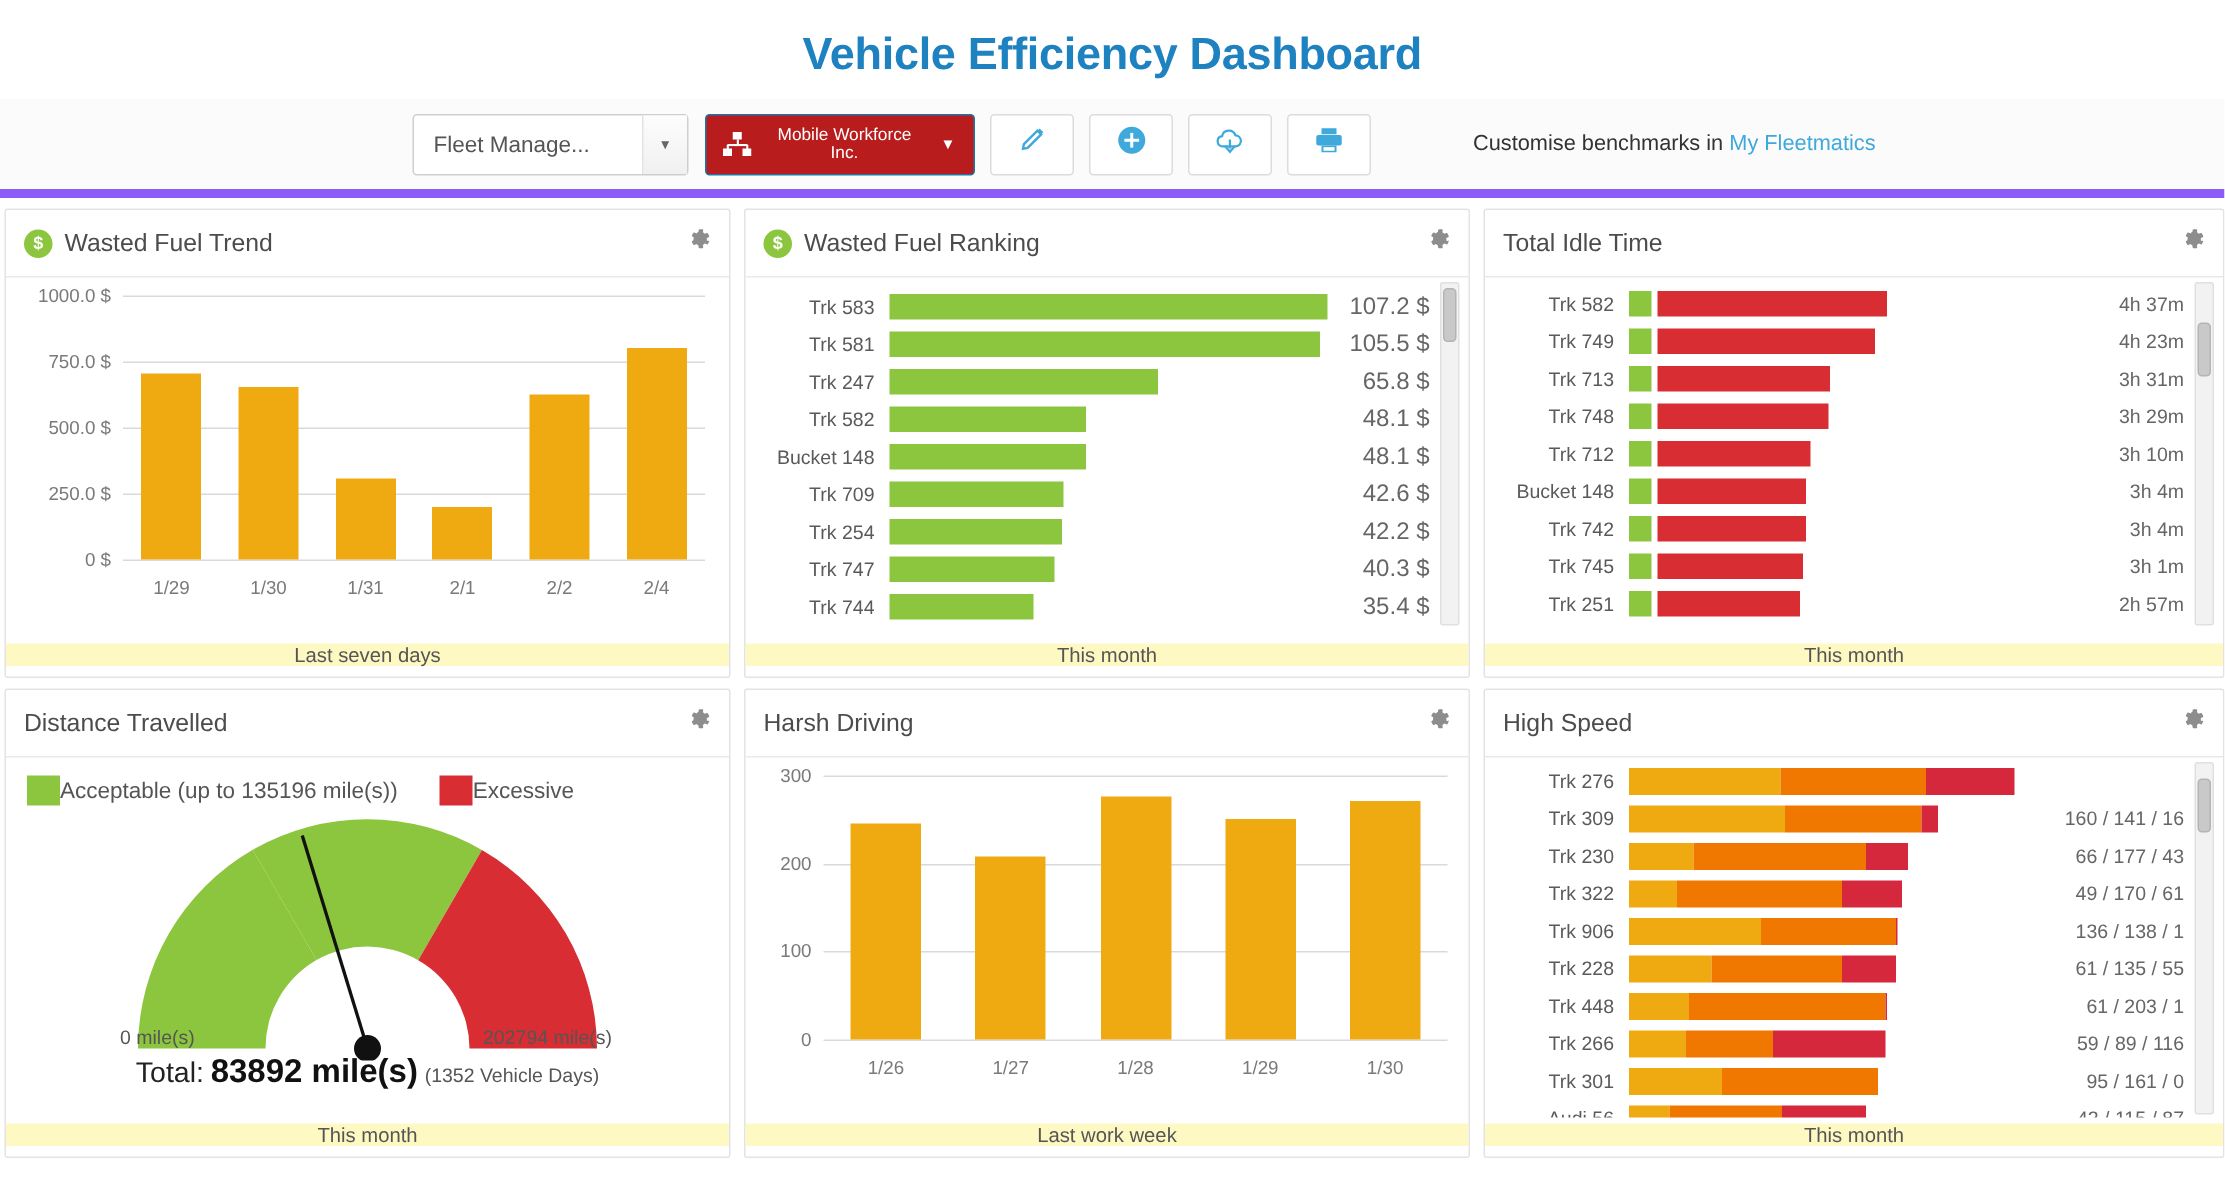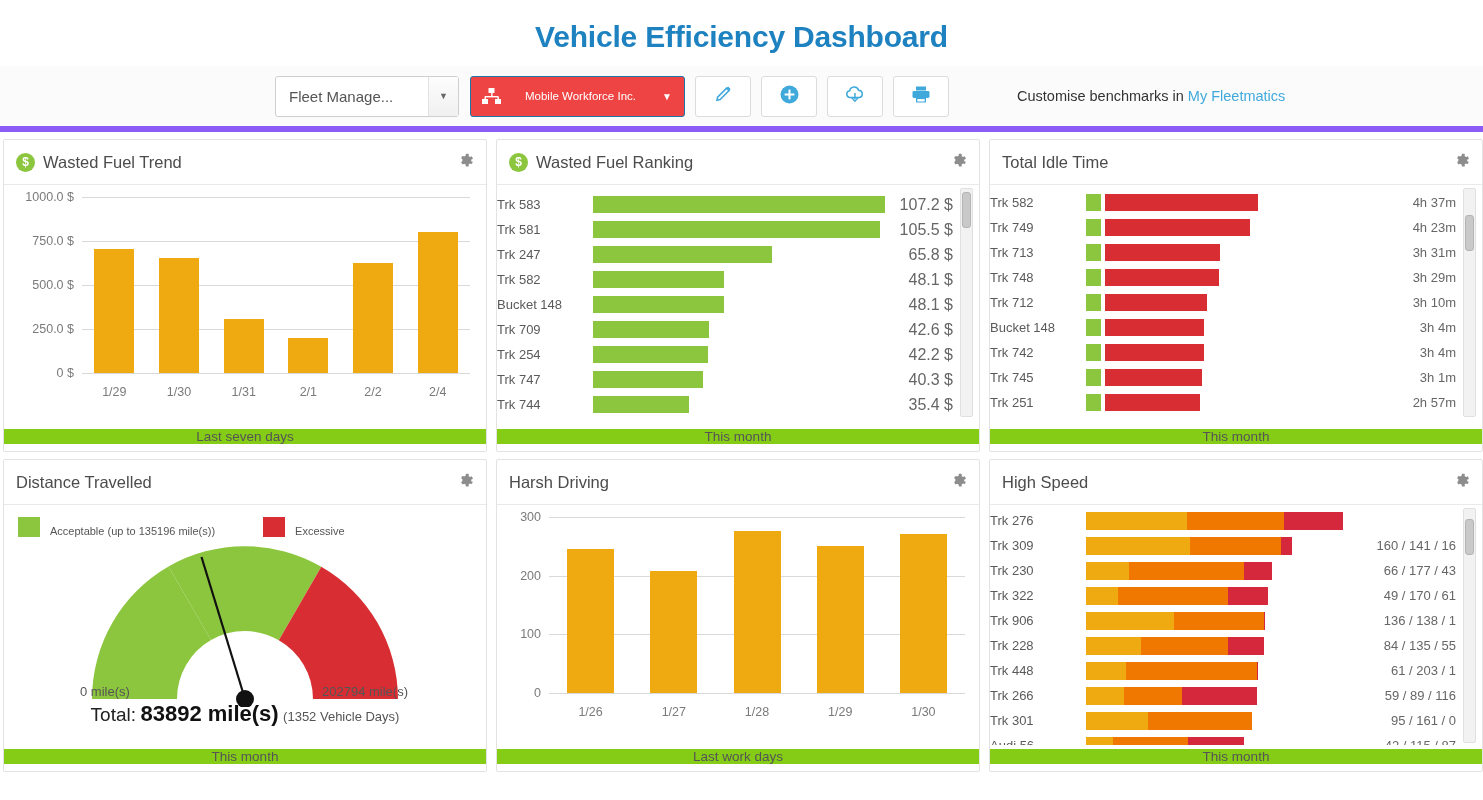--- a/index.html
+++ b/index.html
@@ -43,23 +43,23 @@
     white-space: nowrap; overflow: hidden;
   }
   .fleet-select .fs-arrow {
     width: 30px; height: 100%;
     border-left: 1px solid #e2e2e2;
     background: linear-gradient(#fdfdfd,#f0f0f0);
     display: flex; align-items: center; justify-content: center;
     color: #666; font-size: 9px;
   }
   .company-btn {
-    width: 215px; height: 41px;
+    width: 180px; height: 41px;
     margin-left: 11px;
-    background: #ef4444;
+    background: #b91c1c;
     border: 1px solid #1e76a8;
     border-radius: 3px;
     display: flex; align-items: center;
     color: #fff; font-size: 11.5px;
   }
   .company-btn .cb-icon { width: 40px; display:flex; align-items:center; justify-content:center; }
   .company-btn .cb-label { flex: 1; text-align: center; }
   .company-btn .cb-arrow { width: 34px; text-align:center; font-size: 10px; }
 
   .icon-btn {
@@ -107,21 +107,21 @@
     width: 19px; height: 19px; border-radius: 50%;
     background: #8CC63E; color:#fff;
     font-size: 12px; font-weight: bold;
     display:flex; align-items:center; justify-content:center;
     flex: 0 0 auto;
   }
   .gear { color: #8d8d8d; }
   .panel-footer {
     position: absolute; bottom: 7px; left: 0; right: 0;
     text-align: center; font-size: 13.5px; color: #555;
-    background: #84cc16;
+    background: #fef9c3;
   }
 
   
   .colchart { position: relative; height: 228px; padding: 8px 14px 0 14px; }
   .colchart .plot { position: absolute; left: 78px; right: 16px; top: 12px; bottom: 40px; }
   .gridline { position: absolute; left: 0; right: 0; height: 1px; background: #d9d9d9; }
   .ytick {
     position: absolute; right: calc(100% + 8px);
     transform: translateY(-50%);
     font-size: 12.5px; color: #7a7a7a; white-space: nowrap;
@@ -144,21 +144,21 @@
   }
   .rank-scroll-thumb {
     position: absolute; top: 3px; left: 1px; width: 9px; height: 36px;
     background: #c9c9c9; border: 1px solid #b4b4b4; border-radius: 3px;
   }
   .rank-row {
     display: flex; align-items: center; height: 25px;
     padding: 0 26px 0 0;
   }
   .rank-label {
-    width: 96px; text-align: left; padding-right: 10px;
+    width: 96px; text-align: right; padding-right: 10px;
     font-size: 13px; color: #5a5a5a; white-space: nowrap;
   }
   .rank-track { flex: 1; position: relative; height: 17px; }
   .rank-fill { position: absolute; left: 0; top: 0; height: 17px; background: #8CC63E; }
   .rank-val {
     width: 68px; text-align: right; font-size: 16px; color: #666; white-space: nowrap;
   }
 
   
   .idle-seg-a { position: absolute; left: 0; top: 0; height: 17px; width: 15px; background: #8CC63E; }
@@ -171,22 +171,22 @@
   .hs-b { position: absolute; top: 0; height: 18px; background: #F07800; }
   .hs-c { position: absolute; top: 0; height: 18px; background: #D6283C; }
   .hs-val {
     position: relative; width: 104px; text-align: right; font-size: 13px;
     color: #666; white-space: nowrap; z-index: 3;
   }
   .hs-val.onbar { color: #fff; }
 
   
   .legend {
-    display: flex; align-items: flex-end; gap: 10px;
-    padding: 12px 0 0 14px; font-size: 11px; color: #555;
+    display: flex; align-items: center; 
+    padding: 12px 0 0 14px; font-size: 15px; color: #555;
   }
   .sw { width: 22px; height: 20px; display: inline-block; }
   .sw.green { background: #8CC63E; }
   .sw.red { background: #D82E33; }
   .legend .gap { width: 28px; }
   .gauge-wrap { position: relative; height: 200px; margin-top: 2px; }
   .gauge-svg { display: block; margin: 0 auto; }
   .gauge-min {
     position: absolute; left: 76px; bottom: 40px; font-size: 13px; color: #555;
   }
@@ -603,21 +603,21 @@
             <div class="bar" style="height:83.3%;width:47px"></div>
             <span class="xlab">1/29</span>
           </div>
           <div class="bar-wrap">
             <div class="bar" style="height:90.4%;width:47px"></div>
             <span class="xlab">1/30</span>
           </div>
         </div>
       </div>
     </div>
-    <div class="panel-footer">Last work days</div>
+    <div class="panel-footer">Last work week</div>
   </div>
 
   <div class="panel">
     <div class="panel-head">
       <div class="panel-title">
         <span>High Speed</span>
       </div>
       <span class="gear">
         <svg width="17" height="17" viewBox="0 0 17 17">
             <path fill="#8d8d8d" d="M8.5 5.3a3.2 3.2 0 100 6.4 3.2 3.2 0 000-6.4zm0 4.9a1.7 1.7 0 110-3.4 1.7 1.7 0 010 3.4zM15.5 9.9l-1.3-.6a5.8 5.8 0 000-1.6l1.3-.6a.6.6 0 00.3-.8l-.8-1.6a.6.6 0 00-.8-.3l-1.3.5a5.9 5.9 0 00-1.3-1l.2-1.4a.6.6 0 00-.5-.7H9.4a.6.6 0 00-.6.5l-.2 1.4c-.5.2-.9.5-1.3.9l-1.3-.6a.6.6 0 00-.8.3l-.9 1.5a.6.6 0 00.2.8l1.2.8a5.9 5.9 0 000 1.5l-1.2.8a.6.6 0 00-.2.8l.9 1.5a.6.6 0 00.8.3l1.3-.6c.4.4.8.7 1.3.9l.2 1.4a.6.6 0 00.6.5h1.9a.6.6 0 00.5-.7l-.2-1.4c.5-.2.9-.6 1.3-1l1.3.5a.6.6 0 00.8-.3l.8-1.6a.6.6 0 00-.3-.8z"></path>
@@ -671,21 +671,21 @@
         </span>
         <span class="hs-val">136 / 138 / 1</span>
       </div>
       <div class="rank-row">
         <span class="rank-label">Trk 228</span>
         <span class="hs-track">
           <span class="hs-a" style="width:20.5%"></span>
           <span class="hs-b" style="left:20.5%;width:32.9%"></span>
           <span class="hs-c" style="left:53.4%;width:13.4%"></span>
         </span>
-        <span class="hs-val">84 / 135 / 55</span>
+        <span class="hs-val">61 / 135 / 55</span>
       </div>
       <div class="rank-row">
         <span class="rank-label">Trk 448</span>
         <span class="hs-track">
           <span class="hs-a" style="width:14.9%"></span>
           <span class="hs-b" style="left:14.9%;width:49.5%"></span>
           <span class="hs-c" style="left:64.4%;width:0.3%"></span>
         </span>
         <span class="hs-val">61 / 203 / 1</span>
       </div>

